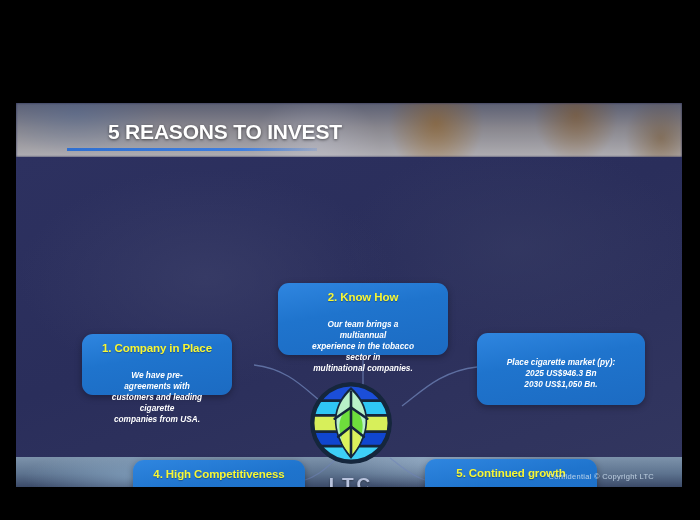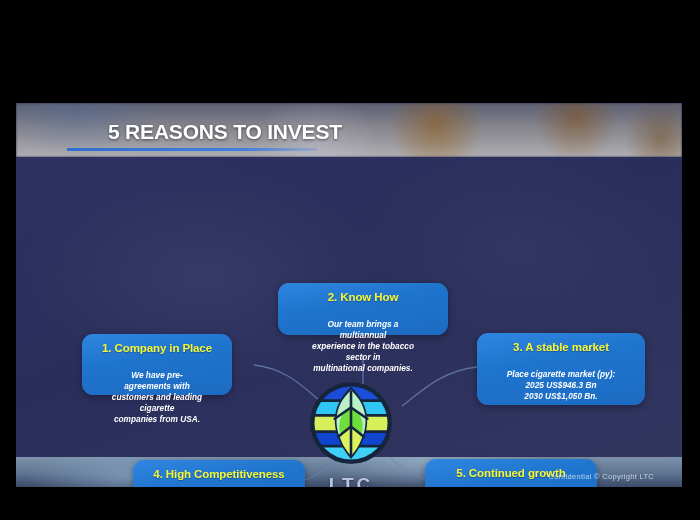--- a/index.html
+++ b/index.html
@@ -57,21 +57,21 @@
   .box{position:absolute;z-index:4;border-radius:11px;
       background:linear-gradient(170deg,#2f86e0 0%,#1f74cd 40%,#1c6bc2 100%);
       box-shadow:0 2px 7px rgba(0,0,0,.33);
       padding:8px 10px 9px;box-sizing:border-box;text-align:center;}
   .box h3{margin:0 0 4px;font-size:11.5px;font-weight:bold;color:#f7f736;
       letter-spacing:-.1px;text-shadow:0 1px 1px rgba(0,0,0,.3);}
   .box p{margin:16px;font-size:8.3px;line-height:1.32;color:#ffffff;
       font-style:italic;font-weight:bold;}
 
   #box1{left:66px;top:231px;width:150px;height:61px;}
-  #box2{left:262px;top:180px;width:170px;height:52px;}
+  #box2{left:262px;top:180px;width:170px;height:72px;}
   #box3{left:461px;top:230px;width:168px;height:72px;}
   #box4{left:117px;top:357px;width:172px;height:60px;}
   #box5{left:409px;top:356px;width:172px;height:61px;}
 
   
   .logo{position:absolute;left:292px;top:277px;width:86px;height:86px;z-index:5;}
   .logo-label{position:absolute;left:292px;top:371px;width:86px;z-index:5;
       text-align:center;font-size:19px;font-weight:bold;color:#b9c3dd;
       letter-spacing:3px;text-shadow:0 1px 2px rgba(0,0,0,.4);text-decoration:underline;}
 </style>
@@ -109,21 +109,20 @@
     <div class="box" id="box2">
       <h3>2. Know How</h3>
       <p>
         <span>Our team brings a multiannual</span><br>
         <span>experience in the tobacco sector in</span><br>
         <span>multinational companies.</span>
       </p>
     </div>
 
     <div class="box" id="box3">
-      <h3>3. A stable market</h3>
       <p>
         <span>Place cigarette market (py):</span><br>
         <span>2025 US$946.3 Bn</span><br>
         <span>2030 US$1,050 Bn.</span>
       </p>
     </div>
 
     <div class="box" id="box4">
       <h3>4. High Competitiveness</h3>
       <p>

